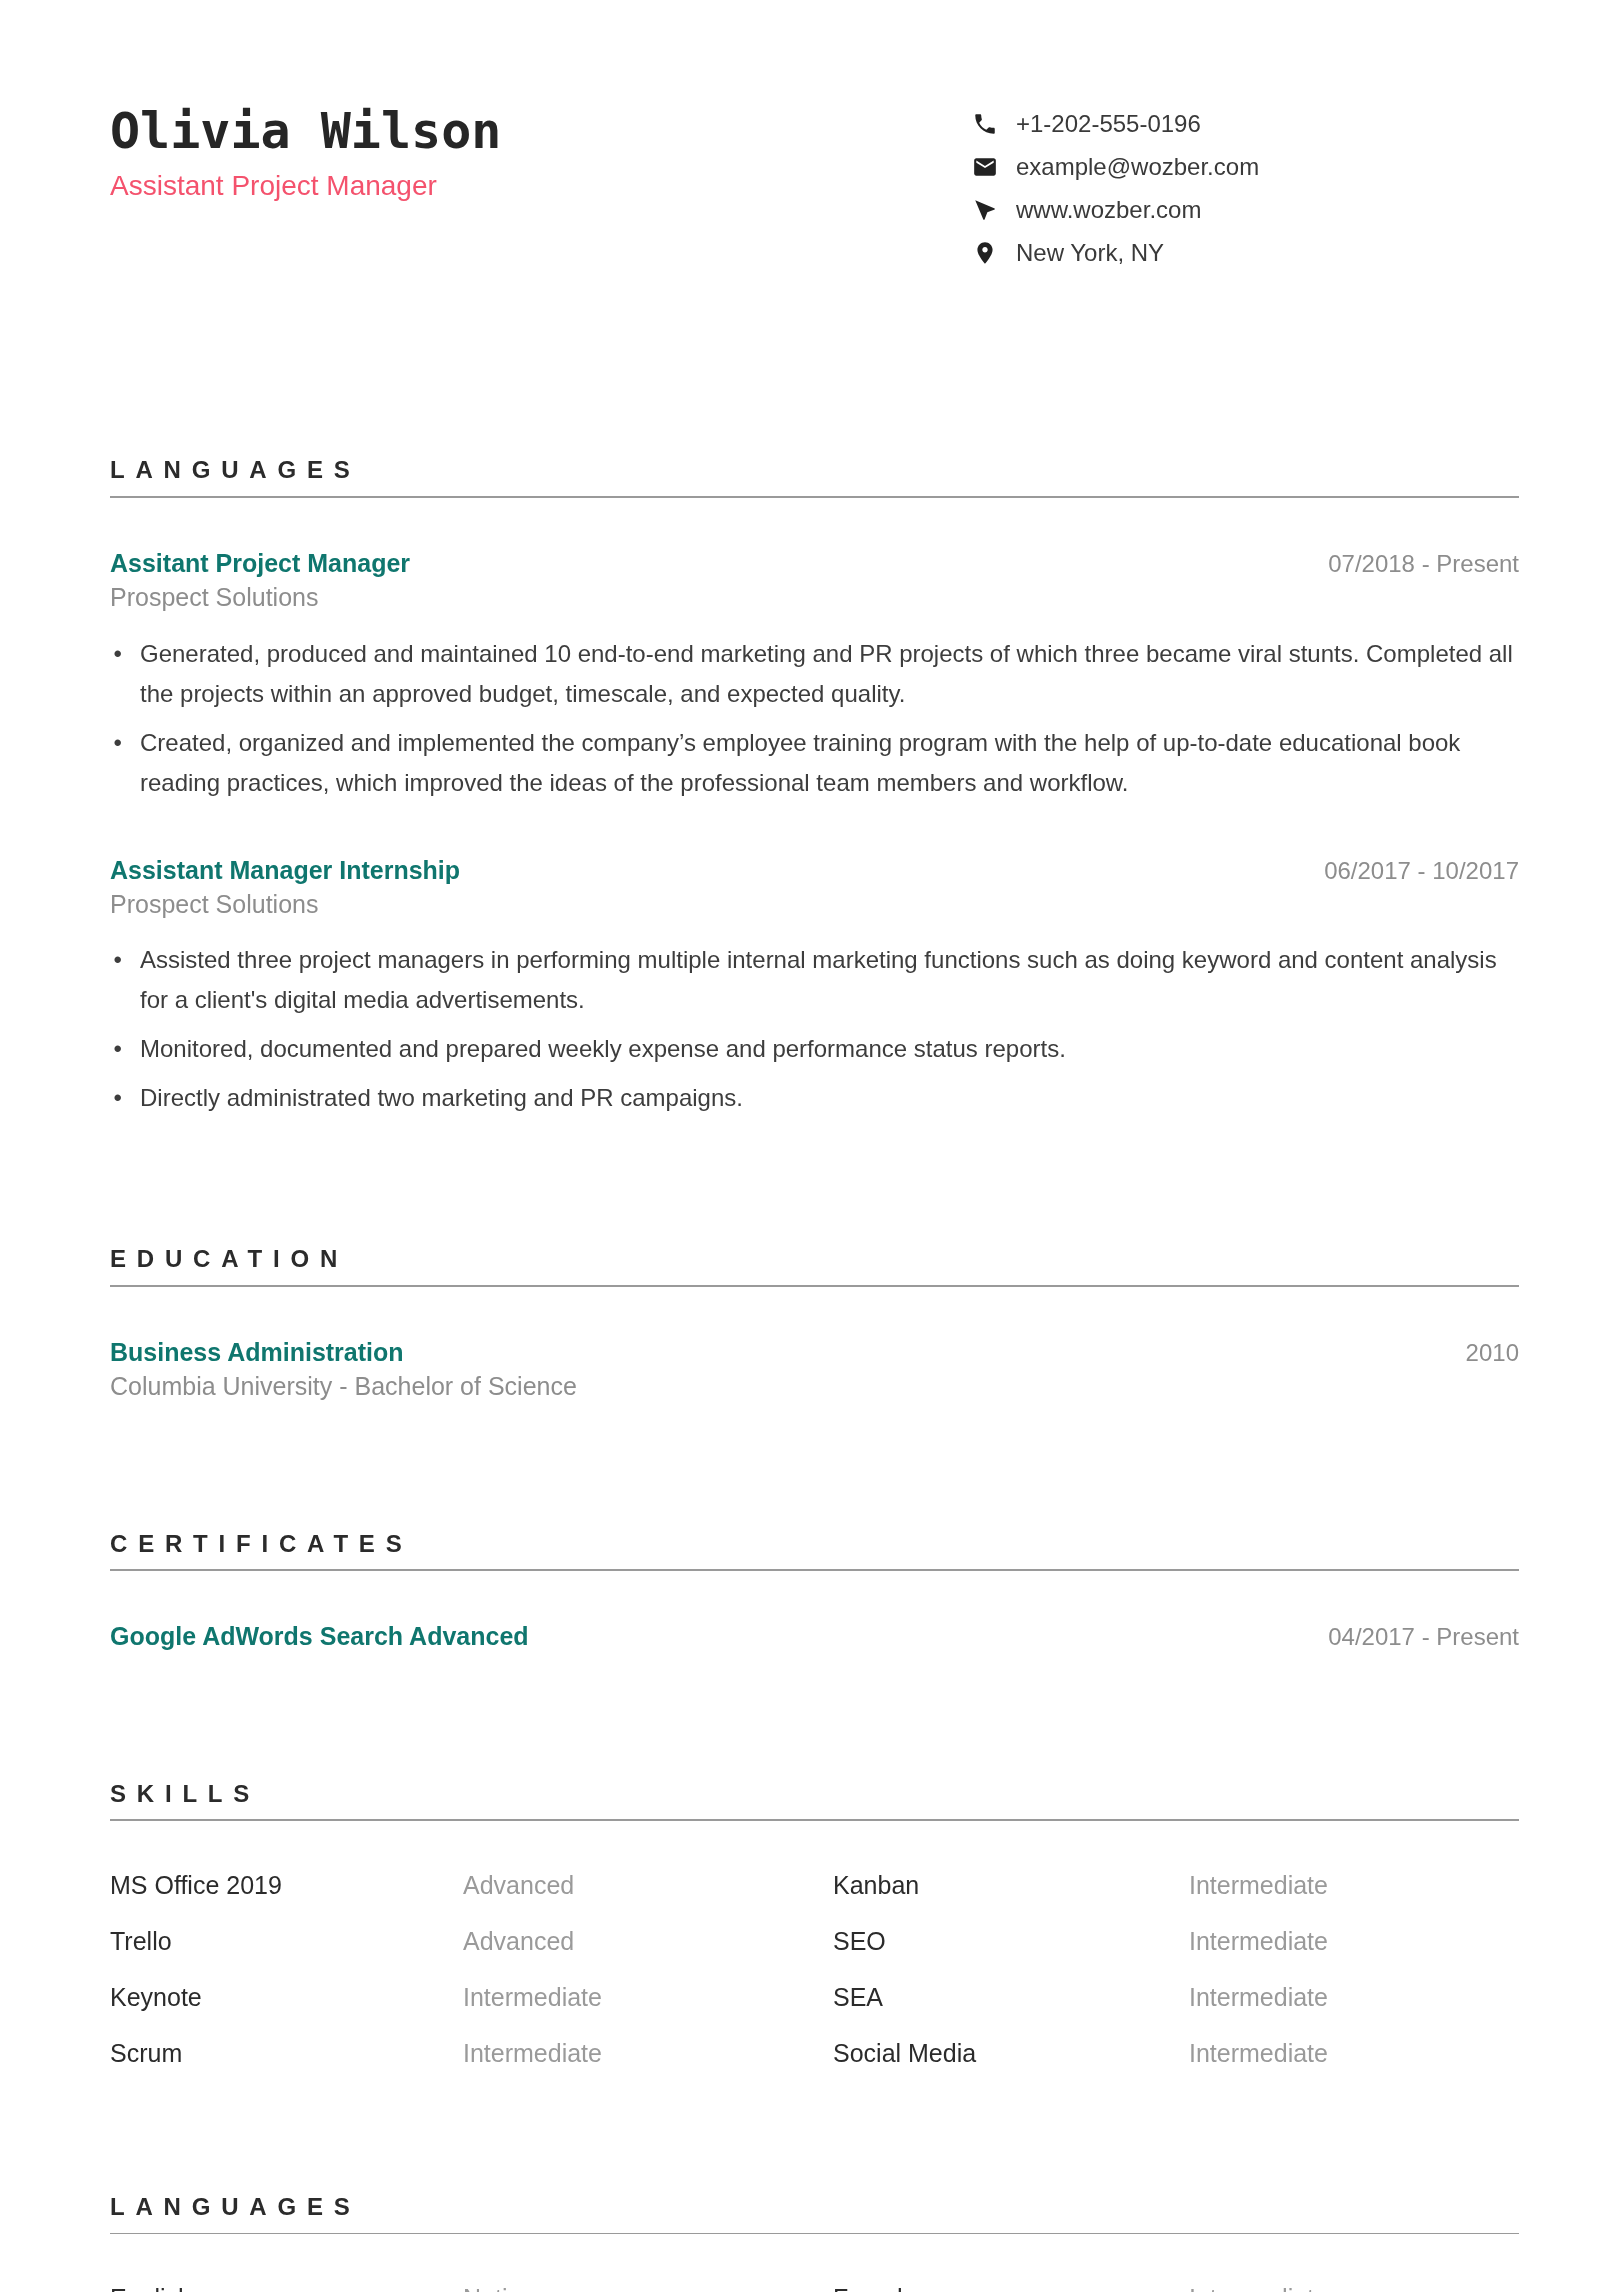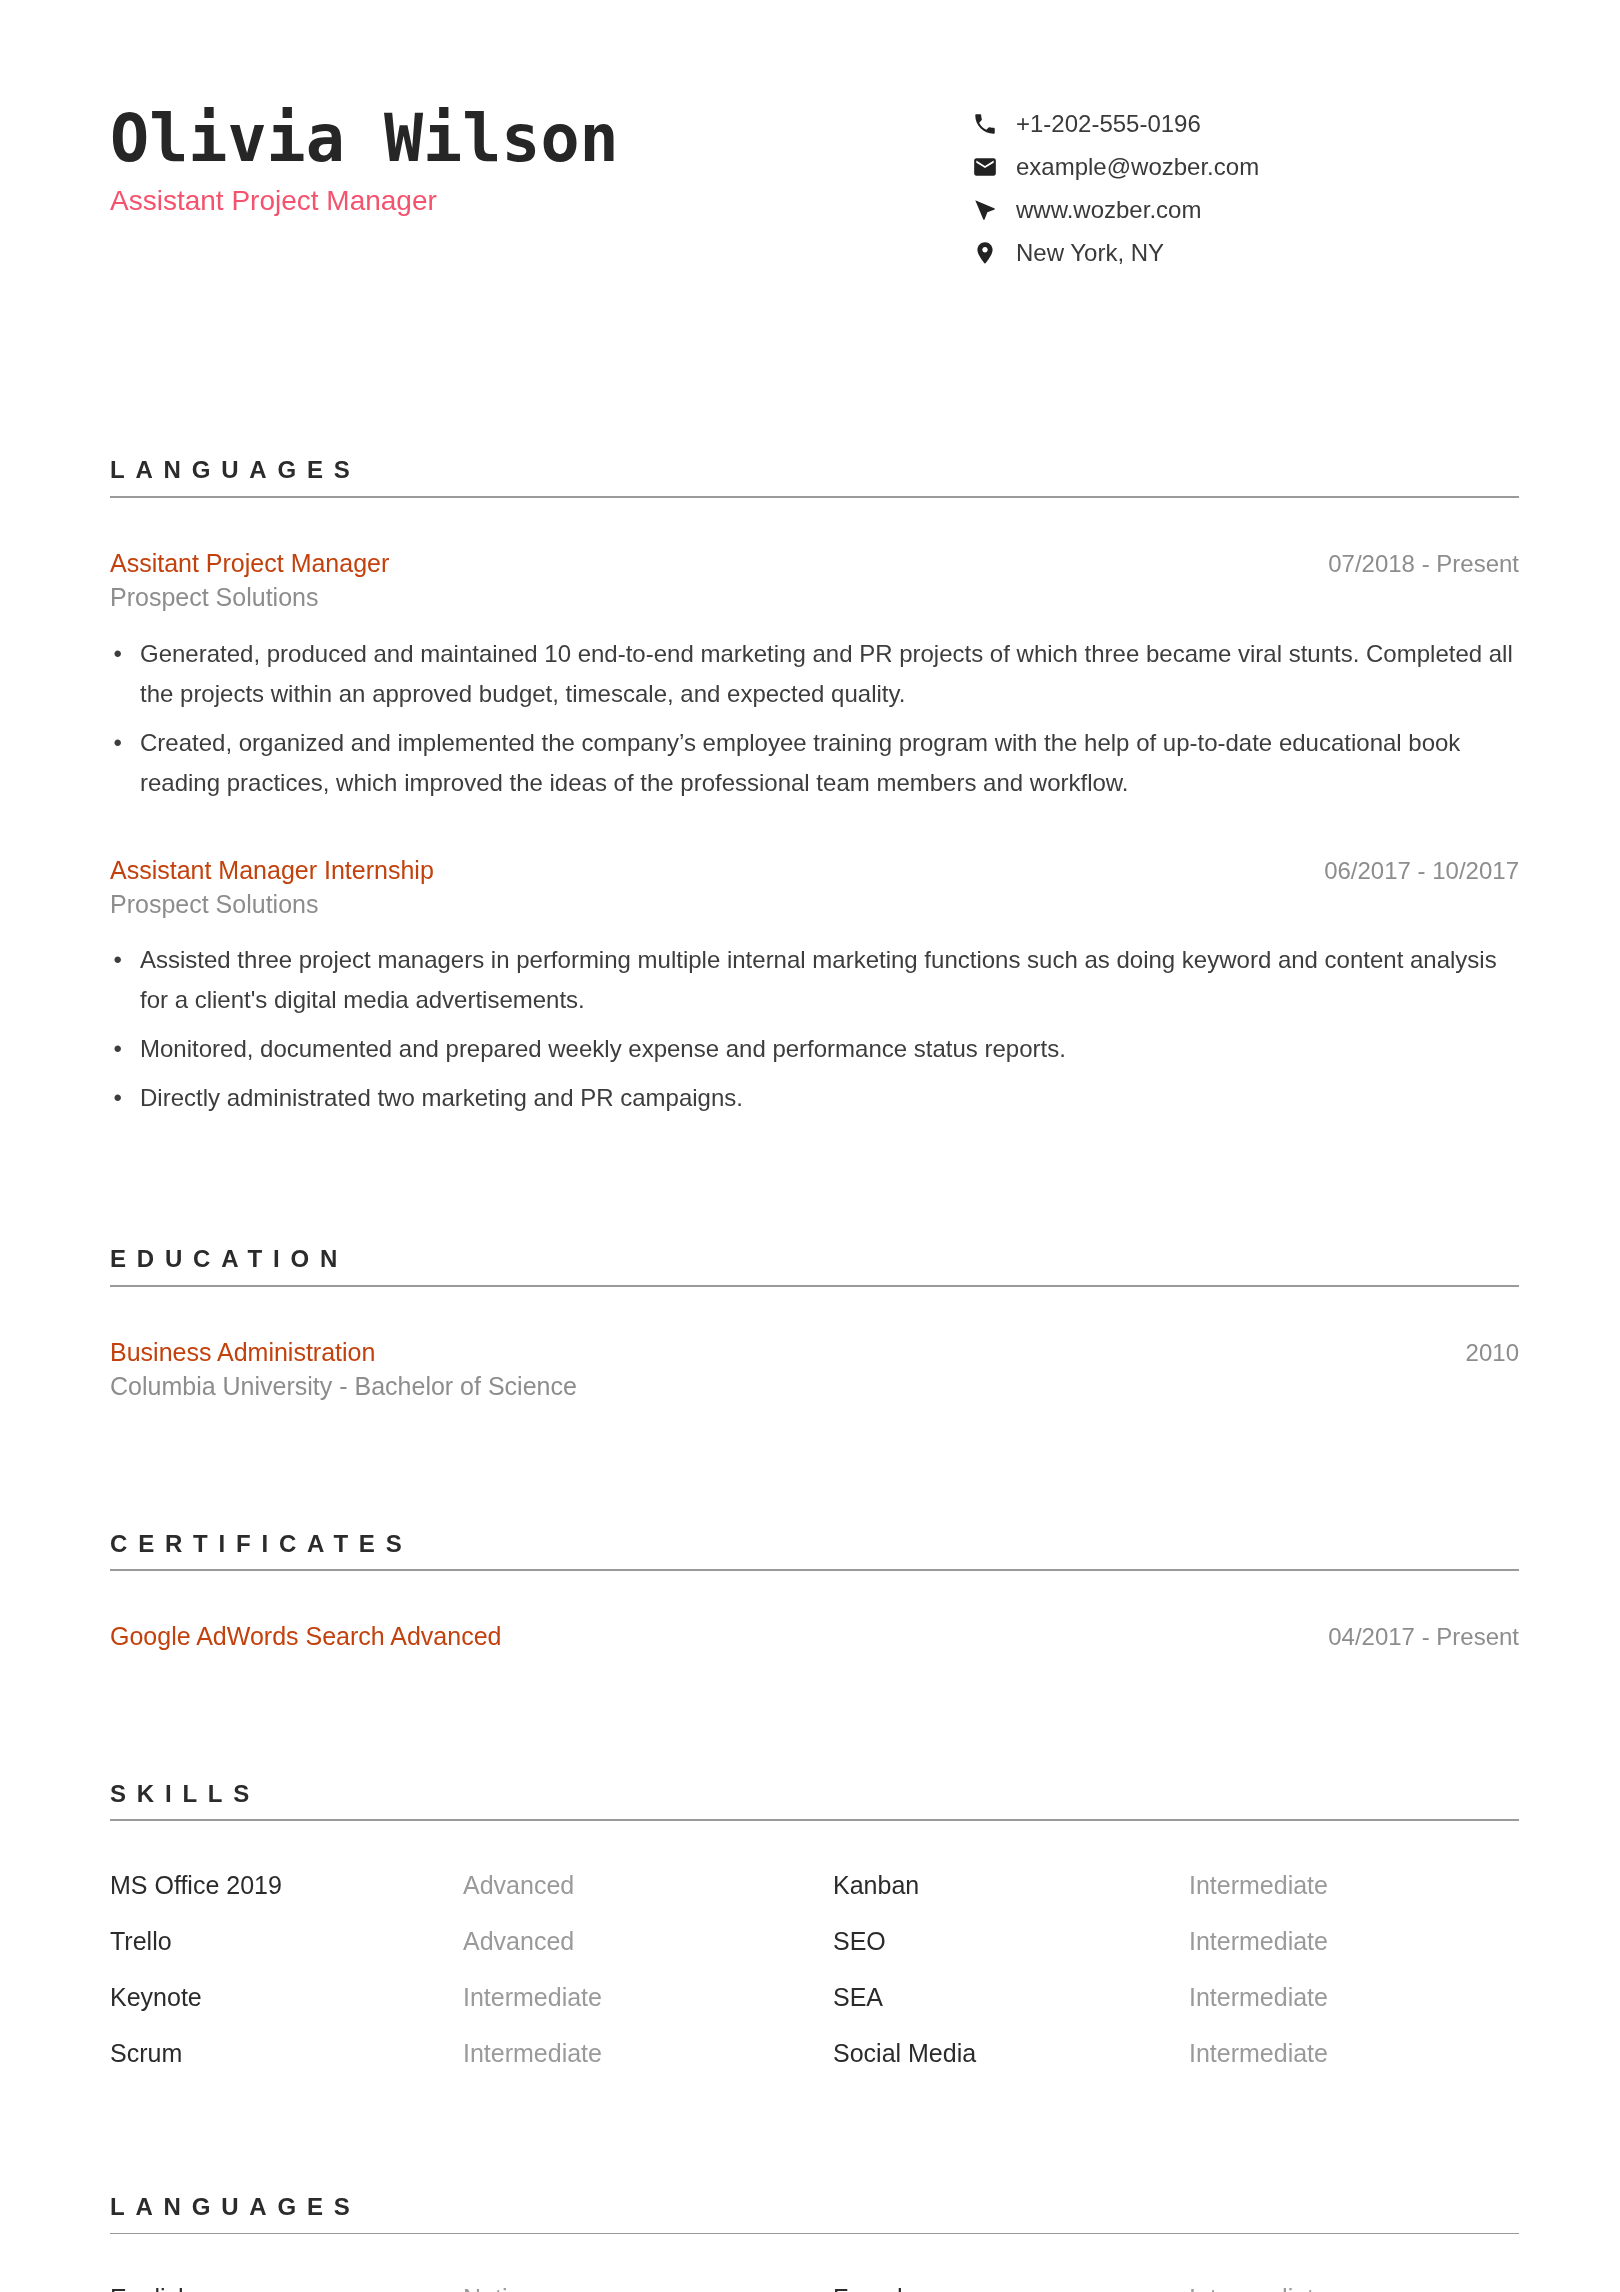--- a/index.html
+++ b/index.html
@@ -13,21 +13,21 @@
     font-family: "Liberation Sans", sans-serif;
     color: #3d3d3d;
     padding: 106px 101px 0 110px;
   }
 
   
   .header { display: flex; align-items: flex-start; }
   .name {
     font-family: "DejaVu Sans Mono", monospace;
     font-weight: bold;
-    font-size: 65px;
+    font-size: 50px;
     line-height: 1.0;
     color: #262626;
     letter-spacing: 0px;
     white-space: nowrap;
   }
   .job-title {
     margin-top: 14.4px;
     font-size: 28px;
     line-height: 32px;
     color: #f4526d;
@@ -66,23 +66,23 @@
     background: #9a9a9a;
     margin-top: 11.7px;
   }
 
   
   .entry { margin-top: 50px; }
   .entry + .entry { margin-top: 52px; }
   .entry-head { display: flex; justify-content: space-between; align-items: baseline; }
   .entry-role {
     font-size: 25px;
-    font-weight: normal;
+    font-weight: bold;
     line-height: 31.5px;
-    color: #c2410c;
+    color: #0f766e;
   }
   .entry-date {
     font-size: 24px;
     line-height: 31.5px;
     color: #8d8d8d;
     white-space: nowrap;
   }
   .entry-sub {
     margin-top: 2.7px;
     font-size: 25px;

